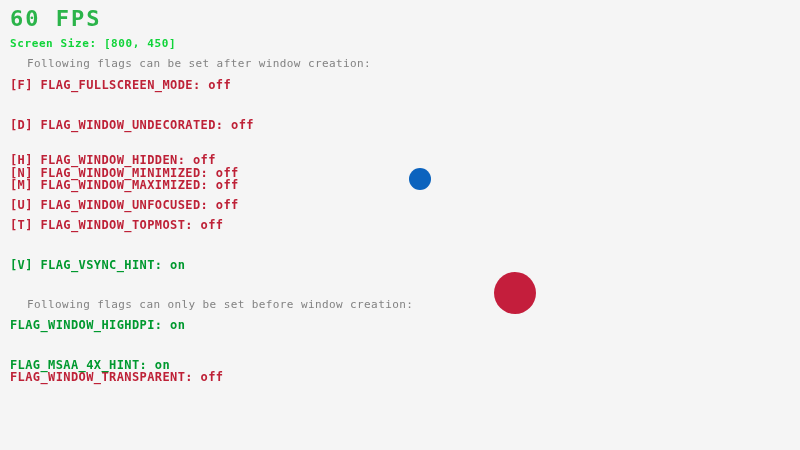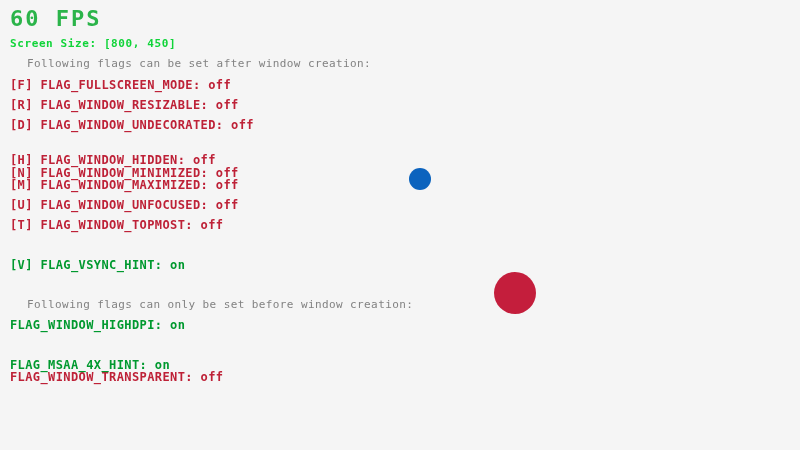--- a/index.html
+++ b/index.html
@@ -90,21 +90,20 @@
 
 <div id="app">
 
   <div class="txt" id="fps-counter">60 FPS</div>
 
   <div class="txt" id="screen-size-label">Screen Size: [800, 450]</div>
 
   <div class="txt section-header" style="top:58px;">Following flags can be set after window creation:</div>
 
   <div class="txt flag-line off" style="top:79px;">[F] FLAG_FULLSCREEN_MODE: off</div>
-  <div class="txt flag-line off" style="top:99px;">[R] FLAG_WINDOW_RESIZABLE: off</div>
   <div class="txt flag-line off" style="top:119px;text-align:right;">[D] FLAG_WINDOW_UNDECORATED: off</div>
   <div class="txt flag-line off" style="top:139px;margin-top:15px;">[H] FLAG_WINDOW_HIDDEN: off</div>
   <div class="txt flag-line off" style="top:167px;">[N] FLAG_WINDOW_MINIMIZED: off</div>
   <div class="txt flag-line off" style="top:179px;">[M] FLAG_WINDOW_MAXIMIZED: off</div>
   <div class="txt flag-line off" style="top:199px;">[U] FLAG_WINDOW_UNFOCUSED: off</div>
   <div class="txt flag-line off" style="top:219px;">[T] FLAG_WINDOW_TOPMOST: off</div>
   <div class="txt flag-line on" style="top:259px;text-align:right;">[V] FLAG_VSYNC_HINT: on</div>
 
   <div class="txt section-header" style="top:299px;">Following flags can only be set before window creation:</div>
 

